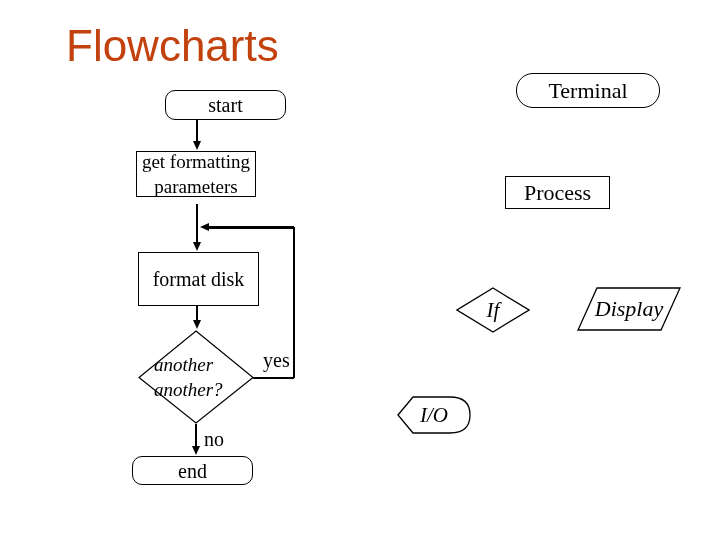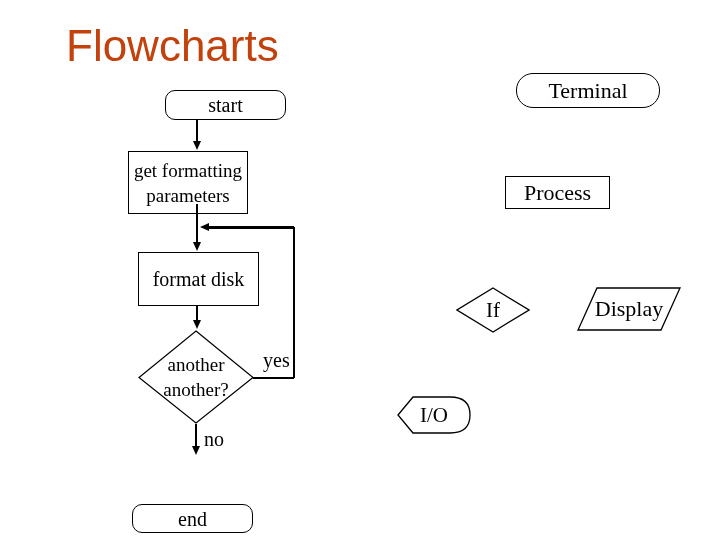--- a/index.html
+++ b/index.html
@@ -35,21 +35,22 @@
     align-items: center;
     justify-content: center;
     text-align: center;
   }
   .node span { display: block; }
   .shape-wrap {
     position: absolute;
     display: flex;
     align-items: center;
     justify-content: center;
-    text-align: center;
+    text-align: left;
+    font-style: italic;
   }
   .shape-wrap svg {
     position: absolute;
     left: 0; top: 0;
   }
   .shape-wrap .shape-label {
     position: relative;
     z-index: 1;
   }
   .line {
@@ -87,21 +88,21 @@
 
   <div class="title">Flowcharts</div>
 
   <div class="node" style="left:138px;top:90px;width:121px;height:30px;border-radius:10px;margin-left:27px;">
     <span class="fc-text-sm">start</span>
   </div>
 
   <div class="line" style="left:196px;top:120px;width:2px;height:22px;"></div>
   <div class="arrow-down" style="left:192.5px;top:141px;"></div>
 
-  <div class="node" style="left:128px;top:151px;width:120px;height:63px;">
+  <div class="node" style="left:136px;top:151px;width:120px;height:46px;">
     <span class="fc-text" style="width:118px;">get formatting parameters</span>
   </div>
 
   <div class="line" style="left:196px;top:204px;width:2px;height:38px;"></div>
   <div class="arrow-down" style="left:192.5px;top:242px;"></div>
 
   <div class="line" style="left:253px;top:377px;width:41px;height:1.5px;"></div>
   <div class="line" style="left:293px;top:227px;width:1.5px;height:151px;"></div>
   <div class="line" style="left:208px;top:226px;width:86px;height:2.5px;"></div>
   <div class="arrow-left" style="left:199.5px;top:223px;"></div>
@@ -119,21 +120,21 @@
     </svg>
     <span class="shape-label fc-text" style="width:84px;">another another?</span>
   </div>
 
   <div class="branch-label" style="left:263px;top:350px;">yes</div>
   <div class="branch-label" style="left:204px;top:429px;">no</div>
 
   <div class="line" style="left:195px;top:424px;width:2px;height:23px;"></div>
   <div class="arrow-down" style="left:191.5px;top:446px;"></div>
 
-  <div class="node" style="left:132px;top:456px;width:121px;height:29px;border-radius:10px;margin-top:48px;">
+  <div class="node" style="left:132px;top:456px;width:121px;height:29px;border-radius:10px;">
     <span class="fc-text-sm">end</span>
   </div>
 
   <div class="node" style="left:516px;top:73px;width:144px;height:35px;border-radius:17px;border-width:1.3px;">
     <span class="legend-text">Terminal</span>
   </div>
 
   <div class="node" style="left:505px;top:176px;width:105px;height:33px;border-width:1.3px;">
     <span class="legend-text">Process</span>
   </div>

